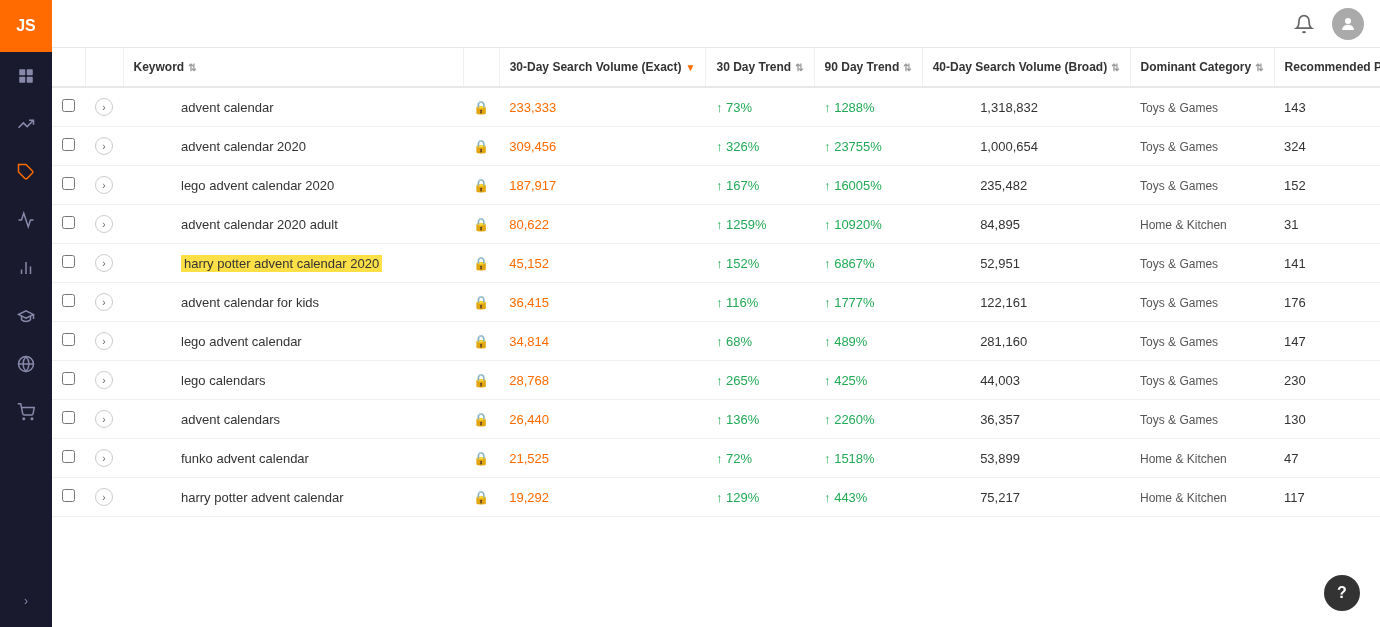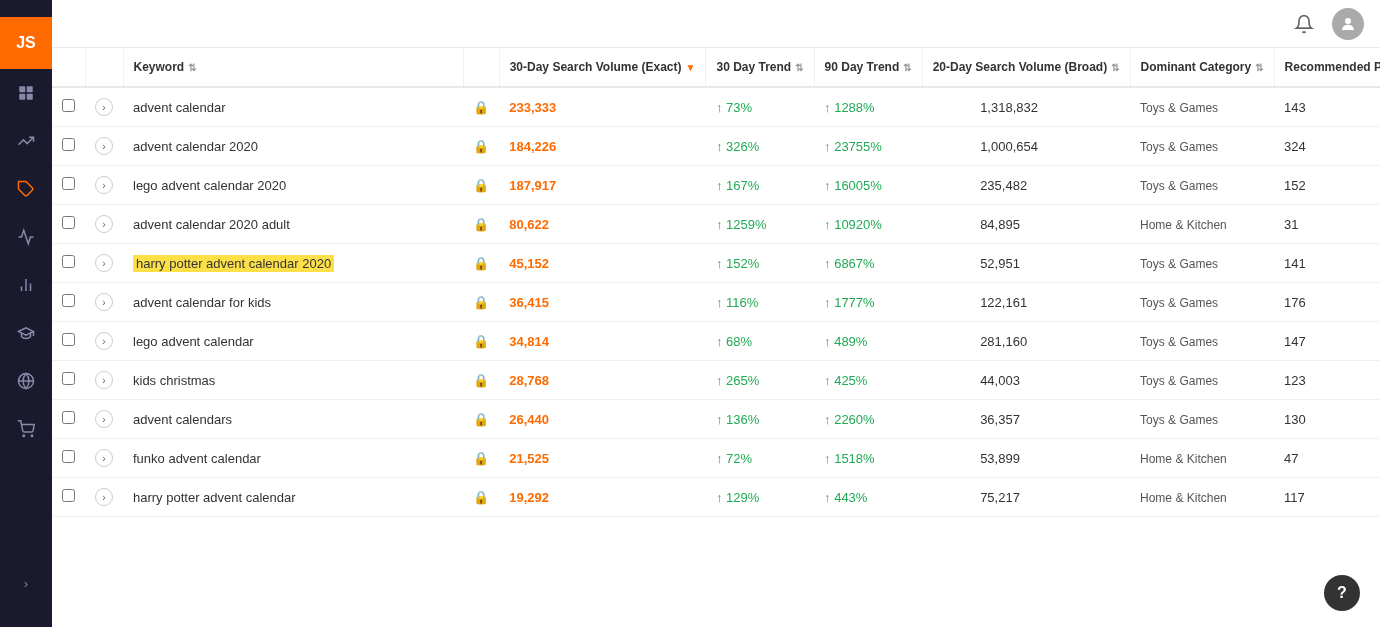--- a/index.html
+++ b/index.html
@@ -4,21 +4,21 @@
   <style>
     * { box-sizing: border-box; margin: 0; padding: 0; }
     body { font-family: -apple-system, BlinkMacSystemFont, 'Segoe UI', Arial, sans-serif; background: #f5f5f5; display: flex; height: 627px; overflow: hidden; }
 
     .sidebar {
       width: 52px;
       background: #1a1a2e;
       display: flex;
       flex-direction: column;
       align-items: center;
-      padding: 17px;
+      padding: 0;
       flex-shrink: 0;
       z-index: 10;
     }
 
     .sidebar-logo {
       width: 52px;
       height: 52px;
       background: #ff6b00;
       display: flex;
       align-items: center;
@@ -175,41 +175,42 @@
     .col-30-trend { width: 100px; }
     .col-90-trend { width: 100px; }
     .col-broad-vol { width: 140px; }
     .col-dominant { width: 150px; }
     .col-promotions { width: 130px; }
 
     .keyword-cell {
       display: flex;
       align-items: center;
       gap: 8px;
+      margin-left: 48px;
     }
 
     .keyword-text {
       color: #333;
       font-size: 13px;
     }
 
     .keyword-text.highlighted {
       background: #fde047;
       padding: 1px 3px;
     }
 
     .lock-icon {
       color: #999;
       font-size: 14px;
       cursor: pointer;
     }
 
     .search-vol-num {
       color: #ff6b00;
-      font-weight: 700;
+      font-weight: 400;
     }
 
     .trend-up {
       color: #22aa55;
       font-weight: 500;
     }
 
     .vol-broad {
       color: #333;
       margin-left: 48px;
@@ -376,21 +377,21 @@
             </div>
           </th>
           <th class="col-90-trend">
             <div class="th-inner">
               <span>90 Day Trend</span>
               <span class="sort-icon">⇅</span>
             </div>
           </th>
           <th class="col-broad-vol">
             <div class="th-inner">
-              <span>20-Day Search Volume (Broad)</span>
+              <span>40-Day Search Volume (Broad)</span>
               <span class="sort-icon">⇅</span>
             </div>
           </th>
           <th class="col-dominant">
             <div class="th-inner">
               <span>Dominant Category</span>
               <span class="sort-icon">⇅</span>
             </div>
           </th>
           <th class="col-promotions">
@@ -424,21 +425,21 @@
             <td class="col-checkbox"><input type="checkbox" style=""></td>
             <td class="col-expand">
               <div class="expand-btn">›</div>
             </td>
             <td class="col-keyword">
               <div class="keyword-cell">
                 <span class="keyword-text">advent calendar 2020</span>
               </div>
             </td>
             <td class="col-lock"><span class="lock-icon" style="font-size: 13px;">🔒</span></td>
-            <td class="col-search-vol"><span class="search-vol-num">184,226</span></td>
+            <td class="col-search-vol"><span class="search-vol-num">309,456</span></td>
             <td class="col-30-trend"><span class="trend-up">↑ 326%</span></td>
             <td class="col-90-trend"><span class="trend-up">↑ 23755%</span></td>
             <td class="col-broad-vol"><span class="vol-broad">1,000,654</span></td>
             <td class="col-dominant"><span class="category-text">Toys &amp; Games</span></td>
             <td class="col-promotions"><span class="promo-num">324</span></td>
           </tr>
           <tr>
             <td class="col-checkbox"><input type="checkbox" style=""></td>
             <td class="col-expand">
               <div class="expand-btn">›</div>
@@ -528,30 +529,30 @@
             <td class="col-dominant"><span class="category-text">Toys &amp; Games</span></td>
             <td class="col-promotions"><span class="promo-num">147</span></td>
           </tr>
           <tr>
             <td class="col-checkbox"><input type="checkbox" style=""></td>
             <td class="col-expand">
               <div class="expand-btn">›</div>
             </td>
             <td class="col-keyword">
               <div class="keyword-cell">
-                <span class="keyword-text">kids christmas</span>
+                <span class="keyword-text">lego calendars</span>
               </div>
             </td>
             <td class="col-lock"><span class="lock-icon" style="font-size: 13px;">🔒</span></td>
             <td class="col-search-vol"><span class="search-vol-num">28,768</span></td>
             <td class="col-30-trend"><span class="trend-up">↑ 265%</span></td>
             <td class="col-90-trend"><span class="trend-up">↑ 425%</span></td>
             <td class="col-broad-vol"><span class="vol-broad">44,003</span></td>
             <td class="col-dominant"><span class="category-text">Toys &amp; Games</span></td>
-            <td class="col-promotions"><span class="promo-num">123</span></td>
+            <td class="col-promotions"><span class="promo-num">230</span></td>
           </tr>
           <tr>
             <td class="col-checkbox"><input type="checkbox" style=""></td>
             <td class="col-expand">
               <div class="expand-btn">›</div>
             </td>
             <td class="col-keyword">
               <div class="keyword-cell">
                 <span class="keyword-text">advent calendars</span>
               </div>

